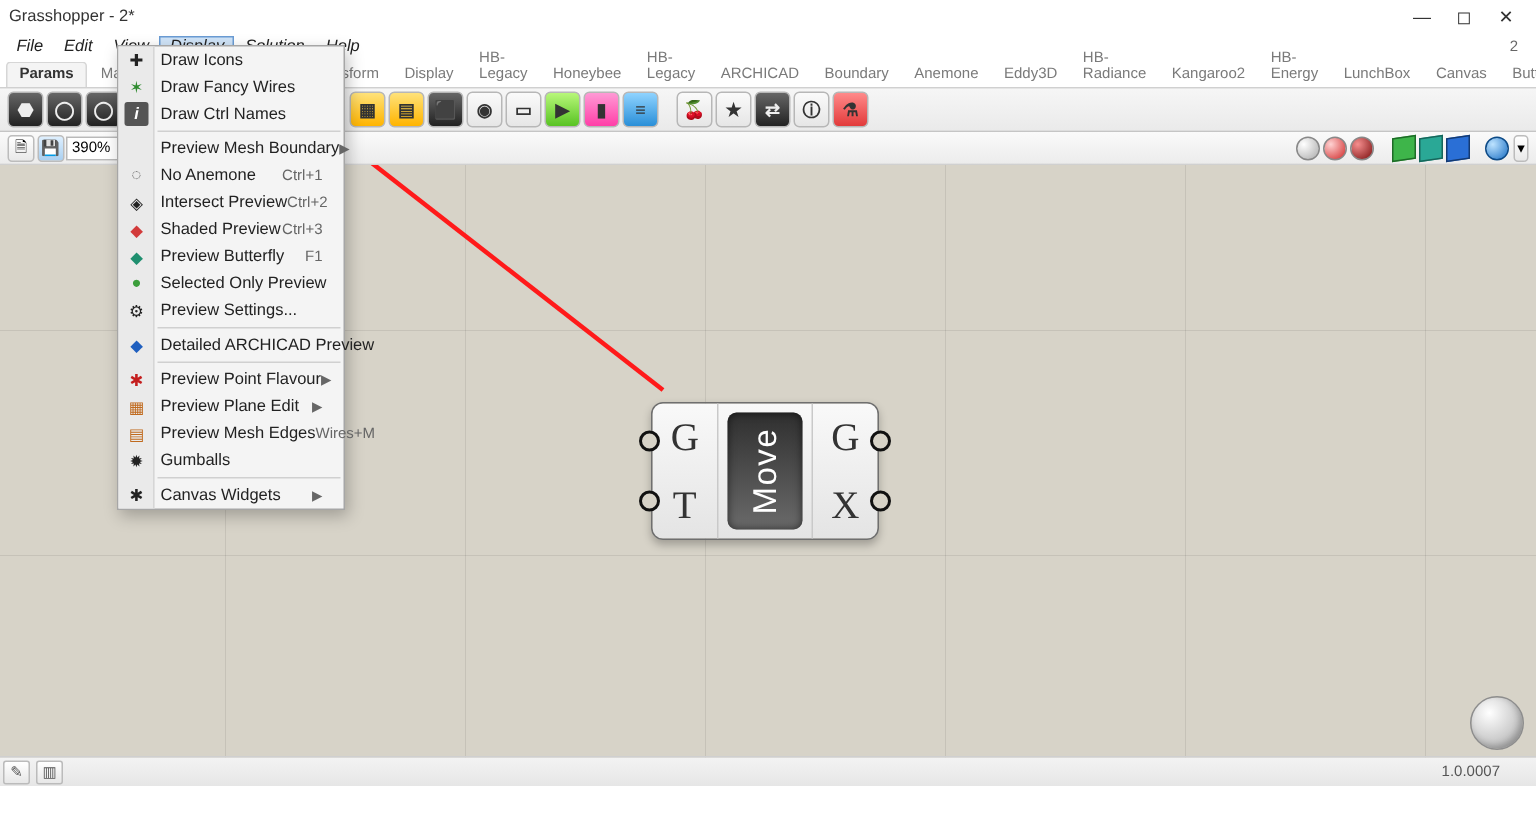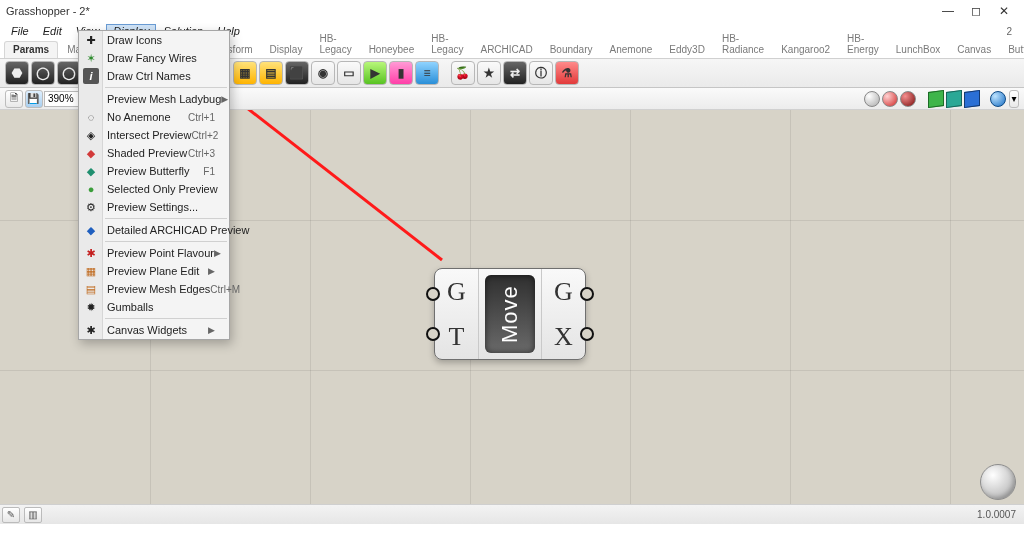--- a/index.html
+++ b/index.html
@@ -81,21 +81,21 @@
   .component .mid { flex:1; padding:6px; }
   .component .midinner { width:100%; height:100%; border-radius:6px; background:linear-gradient(#6a6a6a,#2f2f2f); display:flex; align-items:center; justify-content:center; color:#fff; font-size:22px; letter-spacing:1px; writing-mode: vertical-rl; transform: rotate(180deg); box-shadow: inset 0 0 6px rgba(0,0,0,0.6);}
   .grip { position:absolute; width:14px; height:14px; border:2px solid #111; border-radius:50%; background:#d7d3c8; }
   .grip.l1 { left:-9px; top:18px; } .grip.l2 { left:-9px; top:58px; }
   .grip.r1 { right:-9px; top:18px; } .grip.r2 { right:-9px; top:58px; }
 
   
   .statusbar { position:absolute; left:0; right:0; bottom:0; height:20px; background:linear-gradient(#f3f3f3,#e6e6e6); border-top:1px solid #cfcfcf; display:flex; align-items:center; font-size:10px; color:#555; }
   .statusbar .sbtn { width:18px; height:16px; margin:0 2px; border:1px solid #bbb; border-radius:2px; background:linear-gradient(#fff,#e7e7e7); display:flex;align-items:center;justify-content:center;}
   .statusbar .spacer { flex:1; }
-  .statusbar .ver { margin-right:8px; }
+  .statusbar .ver { margin-right:24px; }
 
   .compass { position:absolute; right:8px; bottom:24px; width:36px; height:36px; border-radius:50%;
     background: radial-gradient(circle at 35% 30%, #fff, #c9c9c9 60%, #9e9e9e);
     border:1px solid #8d8d8d; box-shadow: inset -2px -2px 4px rgba(0,0,0,0.2); z-index:4;}
 </style>
 </head>
 <body>
 
 <div class="titlebar">
   <span>Grasshopper - 2*</span>
@@ -233,21 +233,21 @@
       <span class="ic" style="color: rgb(46, 139, 46);">✶</span>
       <span>Draw Fancy Wires</span>
     </div>
     <div class="mi">
       <span class="ic" style="background: rgb(85, 85, 85); color: rgb(255, 255, 255); border-radius: 2px; font-weight: bold; font-style: italic;">i</span>
       <span>Draw Ctrl Names</span>
     </div>
     <hr>
     <div class="mi">
       <span class="ic"></span>
-      <span>Preview Mesh Ladybug</span>
+      <span>Preview Mesh Boundary</span>
       <span class="ar">▶</span>
     </div>
     <div class="mi">
       <span class="ic">◌</span>
       <span>No Anemone</span>
       <span class="sc">Ctrl+1</span>
     </div>
     <div class="mi">
       <span class="ic">◈</span>
       <span>Intersect Preview</span>
@@ -283,21 +283,21 @@
       <span class="ar">▶</span>
     </div>
     <div class="mi">
       <span class="ic" style="color: rgb(192, 106, 30);">▦</span>
       <span>Preview Plane Edit</span>
       <span class="ar">▶</span>
     </div>
     <div class="mi">
       <span class="ic" style="color: rgb(192, 106, 30);">▤</span>
       <span>Preview Mesh Edges</span>
-      <span class="sc">Ctrl+M</span>
+      <span class="sc">Wires+M</span>
     </div>
     <div class="mi">
       <span class="ic">✹</span>
       <span>Gumballs</span>
     </div>
     <hr>
     <div class="mi">
       <span class="ic">✱</span>
       <span>Canvas Widgets</span>
       <span class="ar">▶</span>

